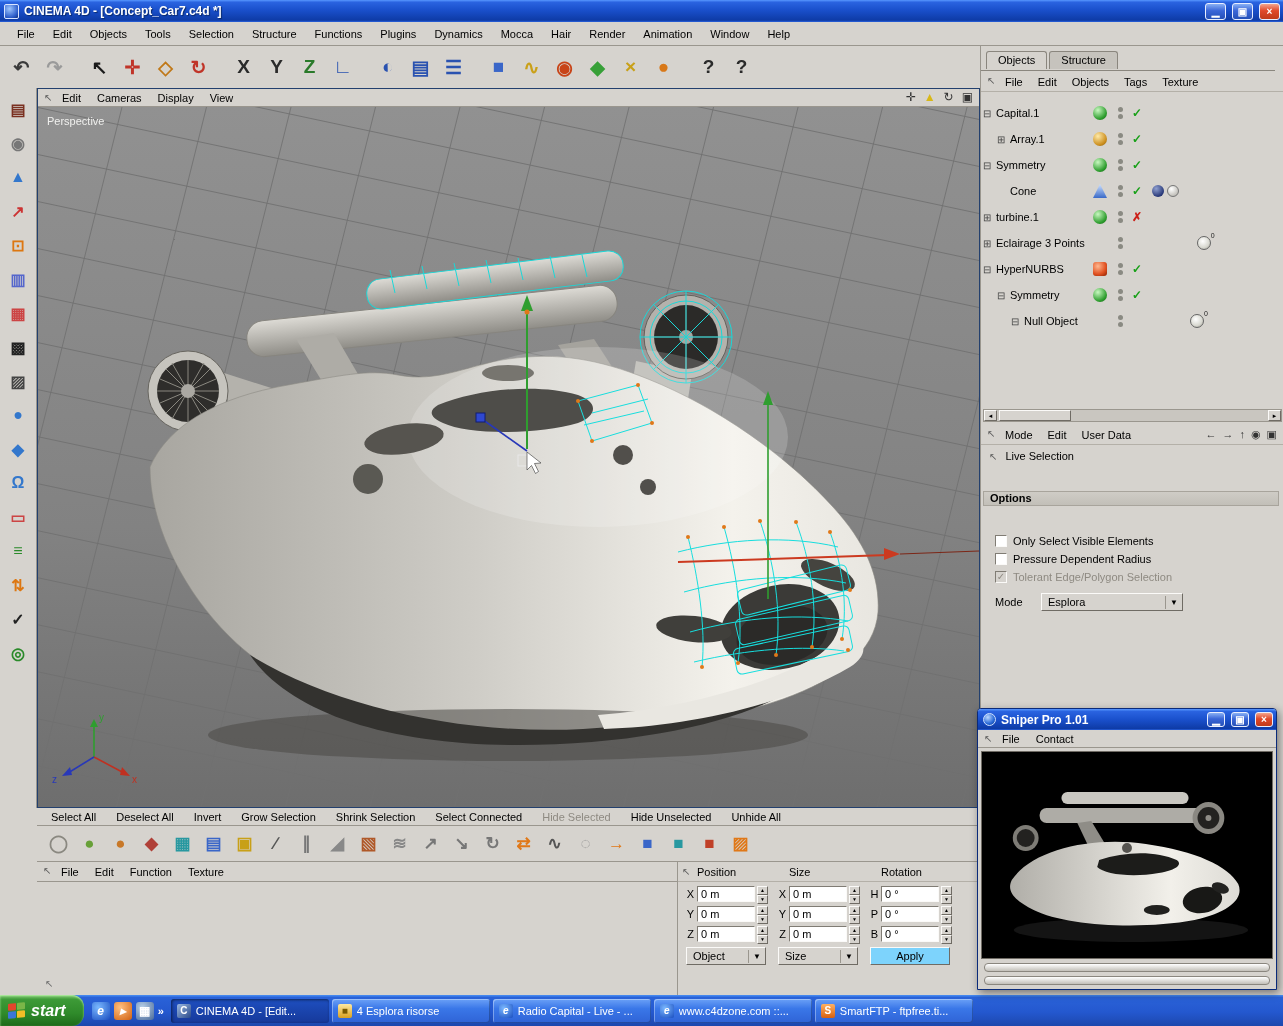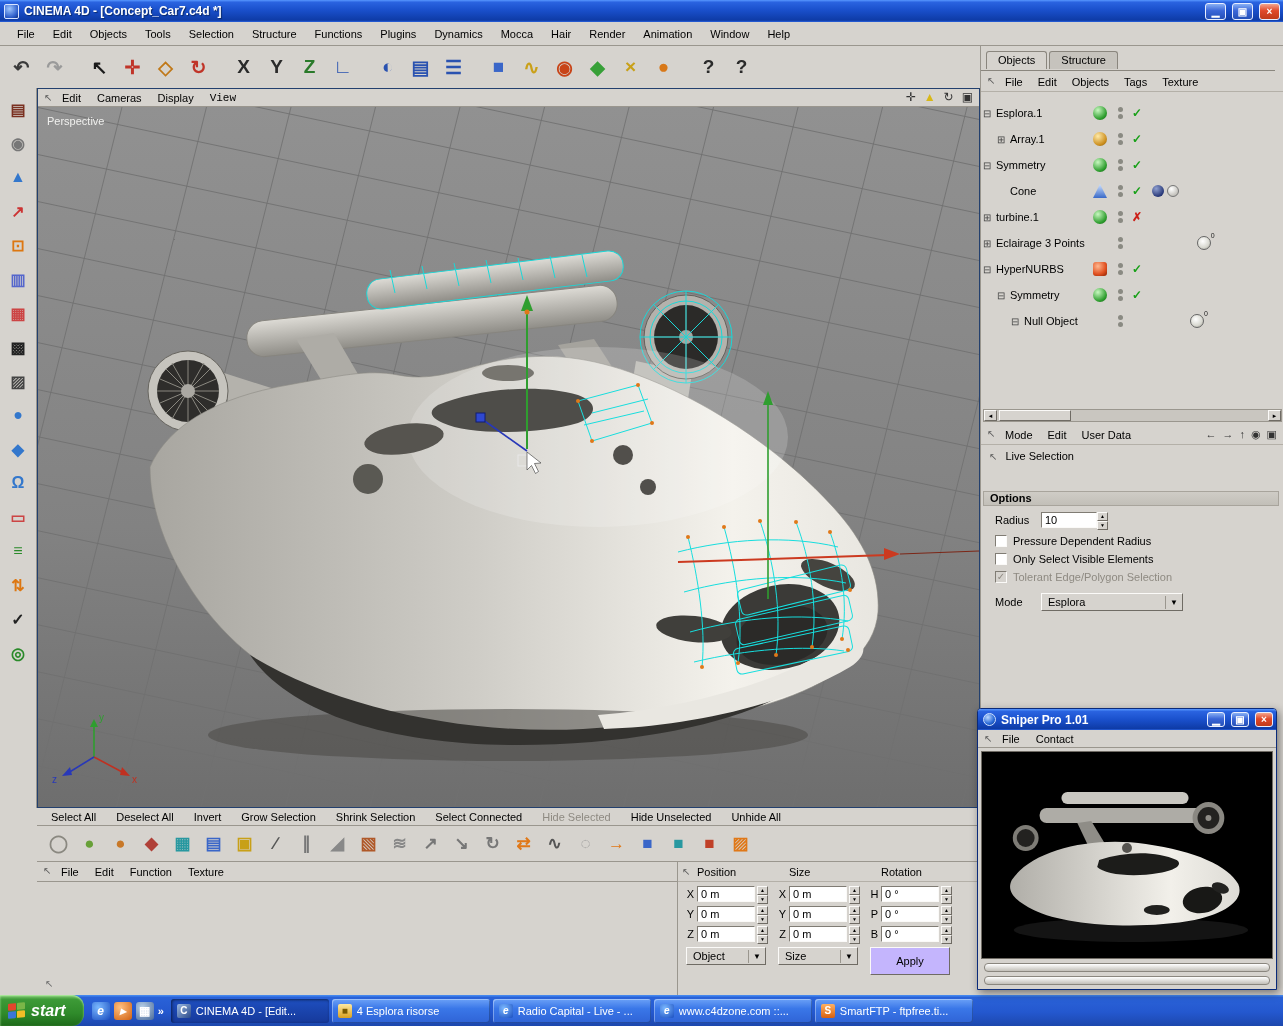--- a/index.html
+++ b/index.html
@@ -101,21 +101,21 @@
 .mm-grip{position:absolute;left:8px;bottom:6px;font-size:10px;color:#666;}
 .coord-panel{position:absolute;left:678px;top:862px;width:302px;height:133px;background:#d6d3ce;}
 .coord-header{position:relative;display:flex;height:20px;align-items:center;padding-left:19px;border-bottom:1px solid #b4b0a8;}
 .coord-header .hdr{width:82px;margin-right:10px;}
 .coord-cols{display:flex;padding-left:8px;gap:10px;margin-top:2px;}
 .ccol{width:82px;}
 .coord-row{display:flex;align-items:center;height:20px;gap:2px;}
 .axis{width:9px;text-align:center;}
 .cfield{width:58px;}
 .ccol .dd,.apply-btn{width:80px;margin-top:3px;}
-.apply-btn{height:28px;display:flex;align-items:center;justify-content:center;border:1px solid;border-color:#fbfaf8 #6f6b64 #6f6b64 #fbfaf8;background:#c4b5fd;}
+.apply-btn{height:18px;display:flex;align-items:center;justify-content:center;border:1px solid;border-color:#fbfaf8 #6f6b64 #6f6b64 #fbfaf8;background:#7dd3fc;}
 
 
 .sniper{position:absolute;left:977px;top:708px;width:300px;height:282px;background:#d6d3ce;border:1px solid #0a2a7a;border-radius:4px 4px 0 0;box-shadow:2px 3px 8px rgba(0,0,0,.45);z-index:6;}
 .sn-titlebar{height:21px;border-radius:3px 3px 0 0;display:flex;align-items:center;gap:5px;padding:0 3px 0 5px;background:linear-gradient(180deg,#5898ff 0%,#2a63e0 12%,#1a50cc 50%,#0e3ba6 94%,#2a63e0 100%);}
 .sn-title{font-weight:bold;font-size:12px;color:#fff;flex:1;white-space:nowrap;}
 .sn-globe{width:13px;height:13px;border-radius:50%;background:radial-gradient(circle at 35% 30%,#bcd8ff,#2a6ad8 60%,#123a88);border:1px solid #cfe0ff;}
 .sn-btn{width:18px;height:15px;}
 .sn-menubar{position:relative;height:18px;display:flex;align-items:center;gap:16px;padding-left:24px;border-bottom:1px solid #9a968e;}
 .sn-canvas{margin:3px;height:208px;background:#000;border:1px solid #6f6b64;}
 .sn-bar{height:9px;margin:4px 6px 0;border-radius:4px;background:linear-gradient(180deg,#fff,#c2bfb8);border:1px solid #8a867e;}
@@ -227,21 +227,21 @@
     </div>
 
   <div class="viewport">
     <div class="vp-menubar">
       <span class="grip">↖</span>
       <span style="display:flex;gap:16px;">
 
       <span class="menu-item" style="padding:0;">Edit</span>
           <span class="menu-item" style="padding:0;">Cameras</span>
           <span class="menu-item" style="padding:0;">Display</span>
-          <span class="menu-item" style="padding:0;font-family:Liberation Mono, monospace;">View</span>
+          <span class="menu-item" style="padding:0;">View</span>
         </span>
       <span class="vp-right">
 
       <span class="vp-ico" style="color: rgb(51, 51, 51);">✛</span>
           <span class="vp-ico" style="color: rgb(216, 184, 24);">▲</span>
           <span class="vp-ico" style="color: rgb(51, 51, 51);">↻</span>
           <span class="vp-ico" style="color: rgb(51, 51, 51);">▣</span>
         </span>
     </div>
     <div class="vp-label">Perspective</div>
@@ -385,21 +385,21 @@
           <span>Objects</span>
           <span>Tags</span>
           <span>Texture</span>
         </span>
     </div>
     <div class="op-tree">
 
         <div class="tree-row">
           <span class="indent" style="width: 2px;"></span>
           <span class="expander">⊟</span>
-          <span class="tree-label">Esplora.1</span>
+          <span class="tree-label">Capital.1</span>
           <span class="obj-icon symmetry-icon"></span>
           <span class="vis-dots"></span>
           <span class="status ok">✓</span>
 
         </div>
 
         <div class="tree-row">
           <span class="indent" style="width: 16px;"></span>
           <span class="expander">⊞</span>
           <span class="tree-label">Array.1</span>
@@ -501,40 +501,30 @@
           <span>↑</span>
           <span>◉</span>
           <span>▣</span>
         </span>
     </div>
     <div class="am-toolrow">
       <span class="grip" style="position:static;">↖</span>
       <span>Live Selection</span>
     </div>
     <div class="am-section">Options</div>
-    <div class="am-radius">
-      <span class="am-label">Radius</span>
-      <span class="field" style="width:56px;">
-          <span>10</span>
-        </span>
-      <span class="spin">
-          <span>▲</span>
-          <span>▼</span>
-        </span>
-    </div>
     <div class="am-checks">
+
+        <div class="chk">
+          <span class="box"></span>
+          <span>Only Select Visible Elements</span>
+        </div>
 
         <div class="chk">
           <span class="box"></span>
           <span>Pressure Dependent Radius</span>
-        </div>
-
-        <div class="chk">
-          <span class="box"></span>
-          <span>Only Select Visible Elements</span>
         </div>
 
         <div class="chk disabled">
           <span class="box">✓</span>
           <span>Tolerant Edge/Polygon Selection</span>
         </div>
       </div>
     <div class="am-mode">
       <span class="am-label">Mode</span>
       <span class="dd" style="width:142px;">

